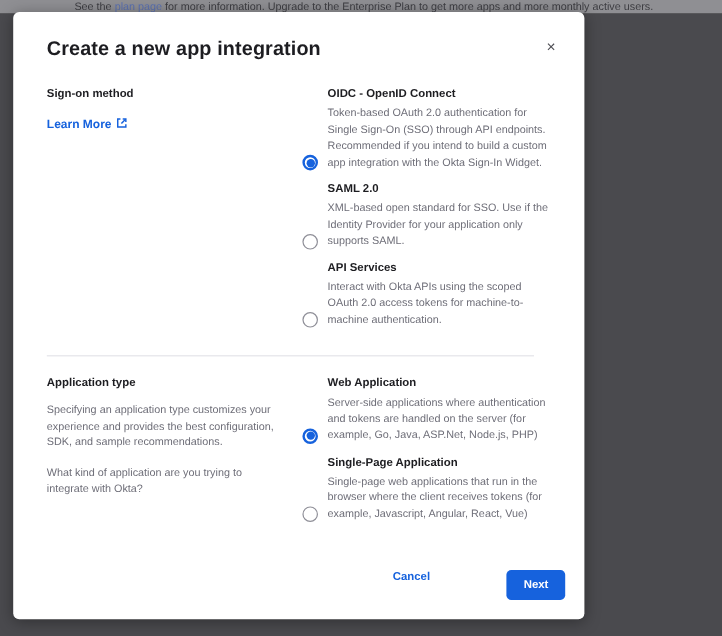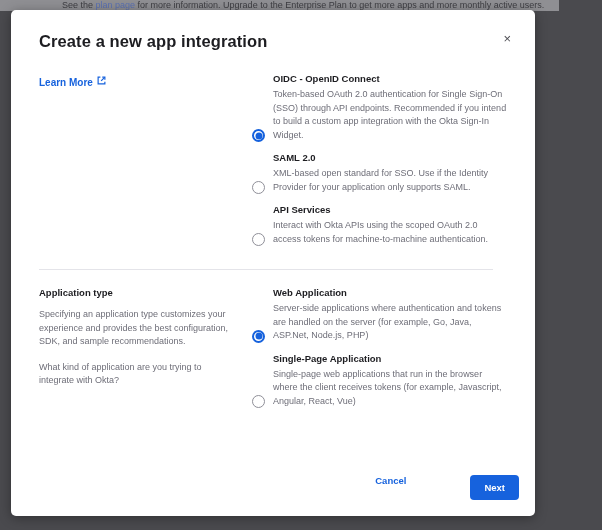--- a/index.html
+++ b/index.html
@@ -15,31 +15,31 @@
   *{box-sizing:border-box;margin:0;padding:0;}
   html,body{width:602px;height:530px;}
   body{
     font-family:"Liberation Sans",sans-serif;
     background:var(--overlay);
     position:relative;
     overflow:hidden;
   }
   
   .banner{
-    position:absolute;top:0;left:0;width:559px;height:11px;
+    position:absolute;top:0;left:0;width:602px;height:11px;
     background:var(--banner_bg);
     color:var(--banner_text);
     font-size:9px;line-height:11px;
     padding-left:62px;
     white-space:nowrap;overflow:hidden;
   }
   .banner-link{color:var(--banner_link);text-decoration:none;cursor:pointer;}
   
   .modal{
-    position:absolute;left:11px;top:10px;width:524px;height:506px;
+    position:absolute;left:11px;top:10px;width:476px;height:506px;
     background:#ffffff;border-radius:5px;
     box-shadow:0 2px 12px rgba(0,0,0,0.35);
     padding:20px 28px 14px 28px;
     display:flex;flex-direction:column;
     overflow:hidden;
   }
   .modal-header{position:relative;margin-bottom:20px;}
   .title{
     font-size:16.5px;font-weight:700;color:var(--text);line-height:22px;
     letter-spacing:.1px;
@@ -120,20 +120,21 @@
 
 <div class="modal">
 
   <div class="modal-header">
     <h1 class="title">Create a new app integration</h1>
     <button class="close">×</button>
   </div>
 
   <div class="section">
     <div class="left">
+      <div class="sec-label">Sign-on method</div>
       <a class="learn-more">
         <span>Learn More</span>
         <svg class="ext-icon" width="9" height="9" viewBox="0 0 12 12" fill="none" stroke="#1662dd" stroke-width="1.6">
           <path d="M10.5 7.5v3h-9v-9h3"></path>
             <path d="M7 1.5h3.5V5"></path>
             <path d="M10.2 1.8 5.5 6.5"></path>
         </svg>
       </a>
     </div>
     <div class="right">

